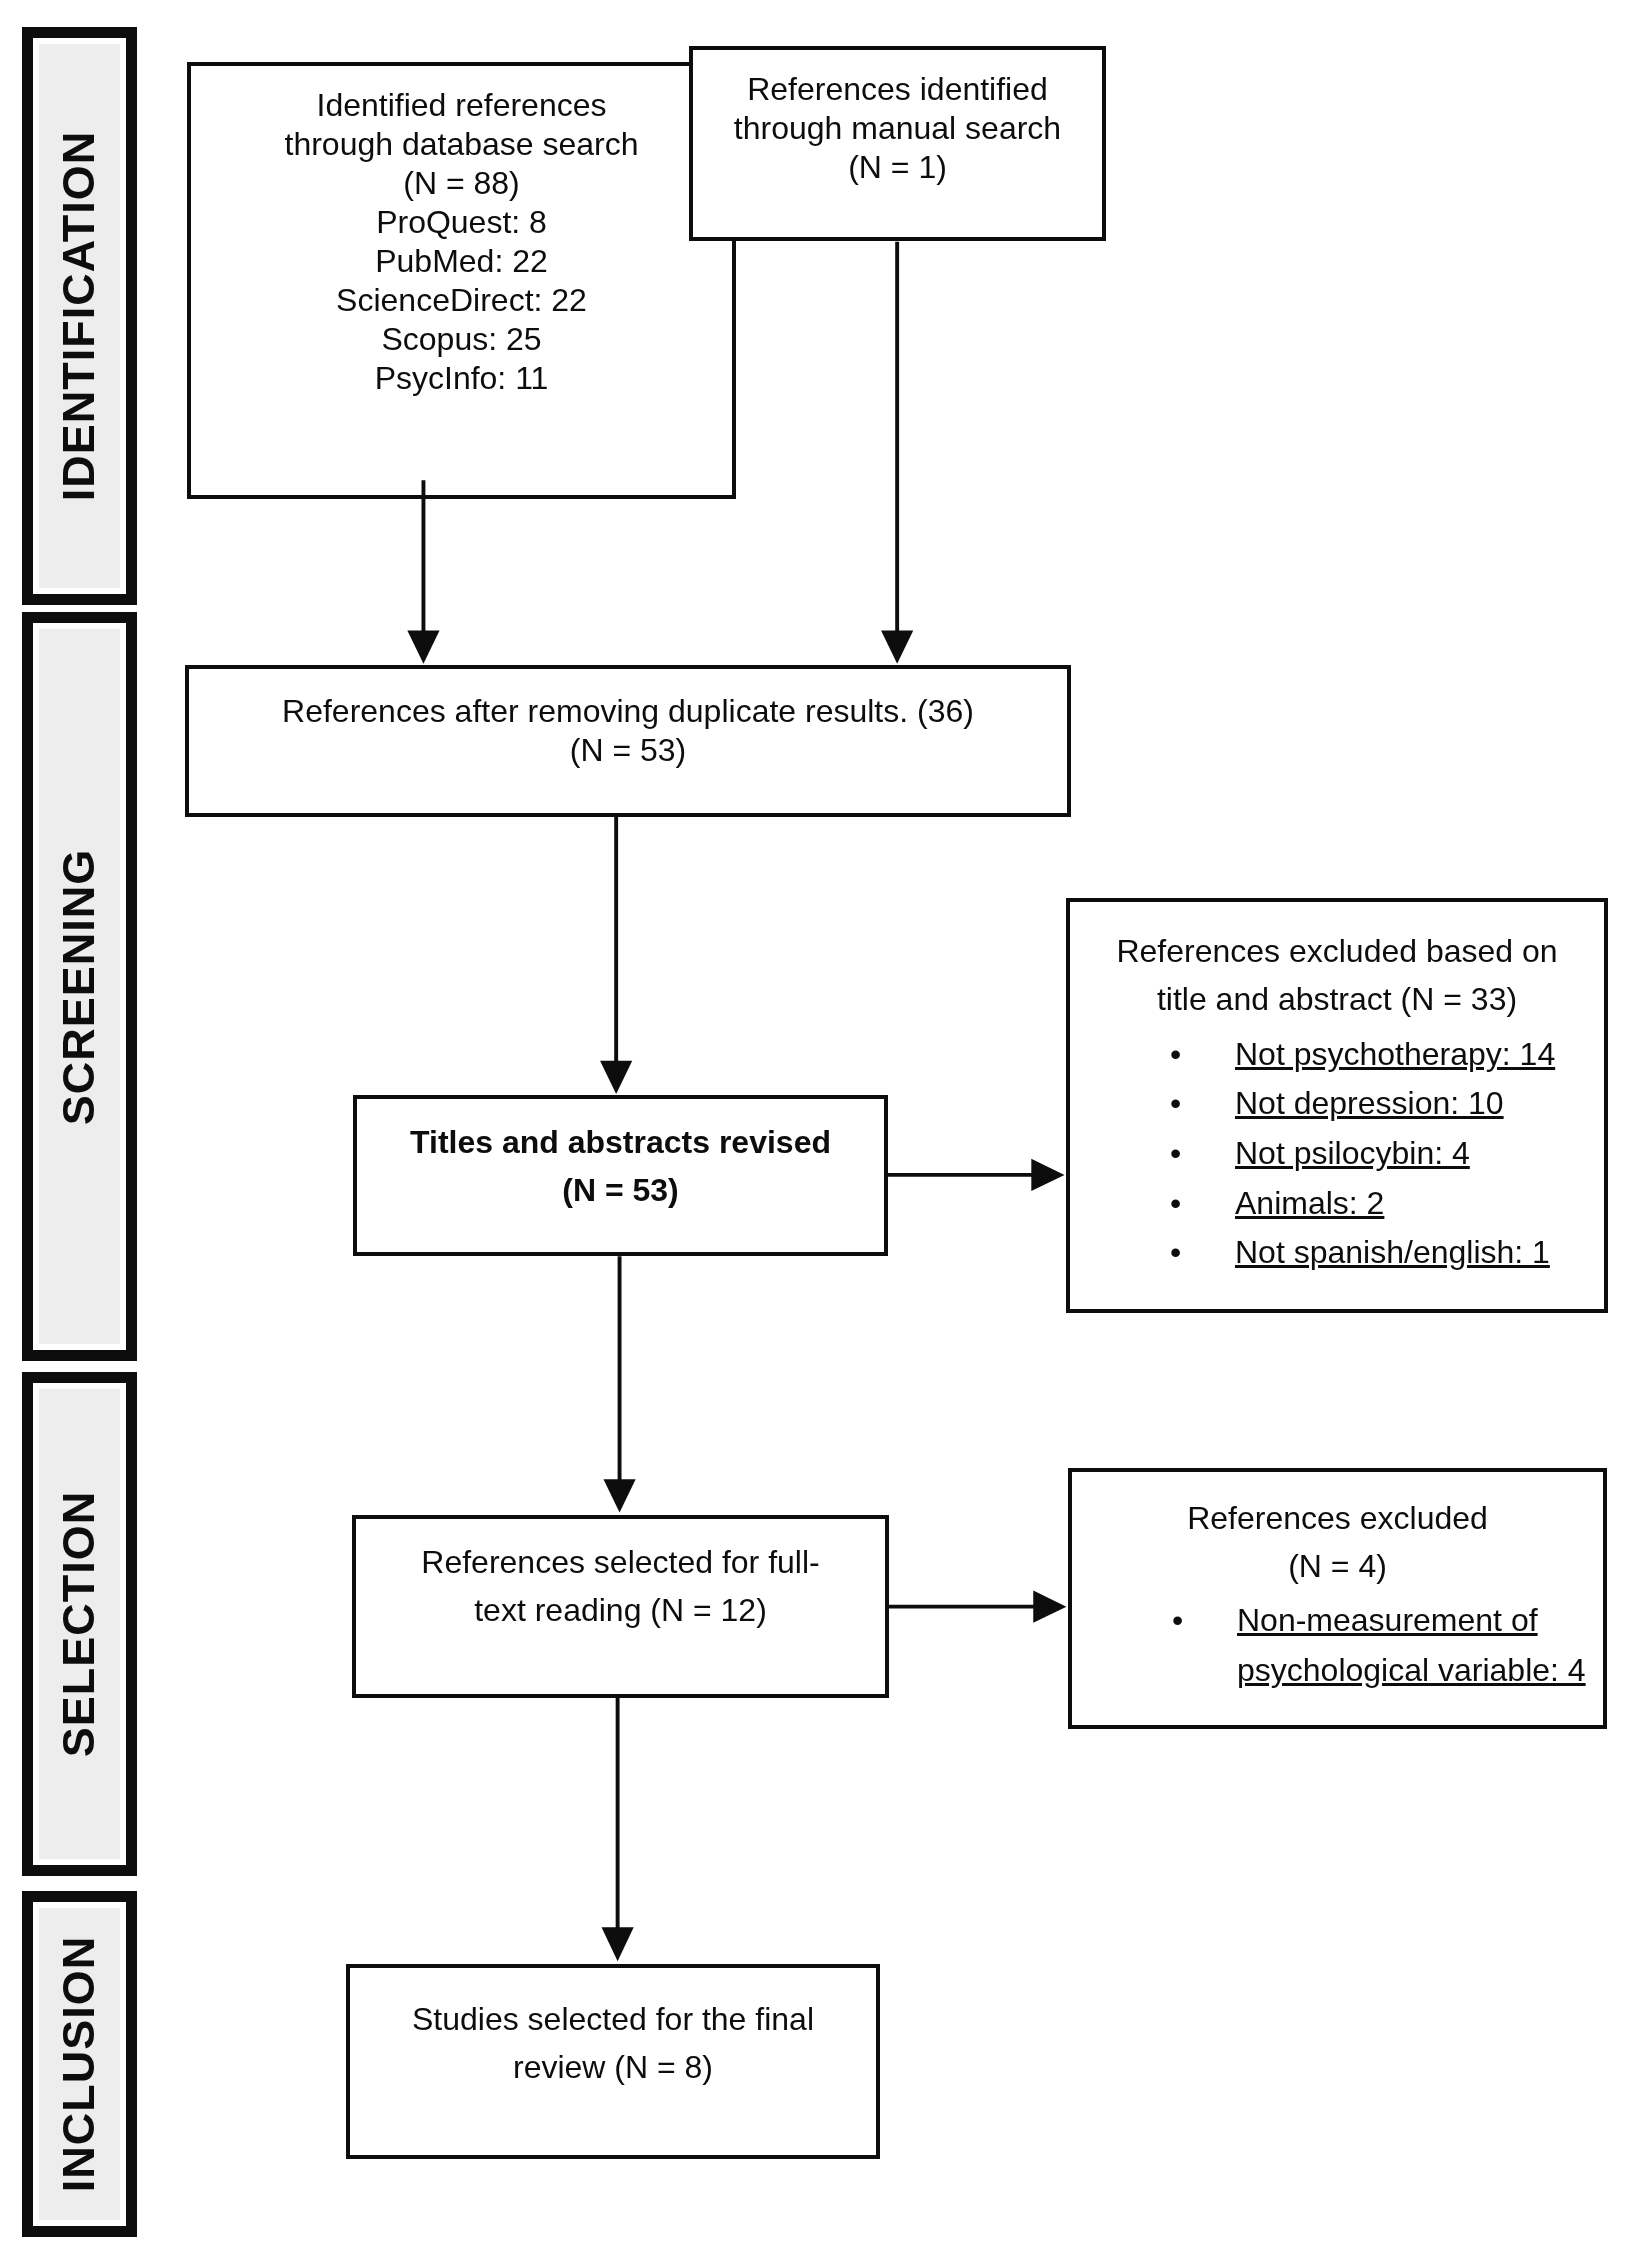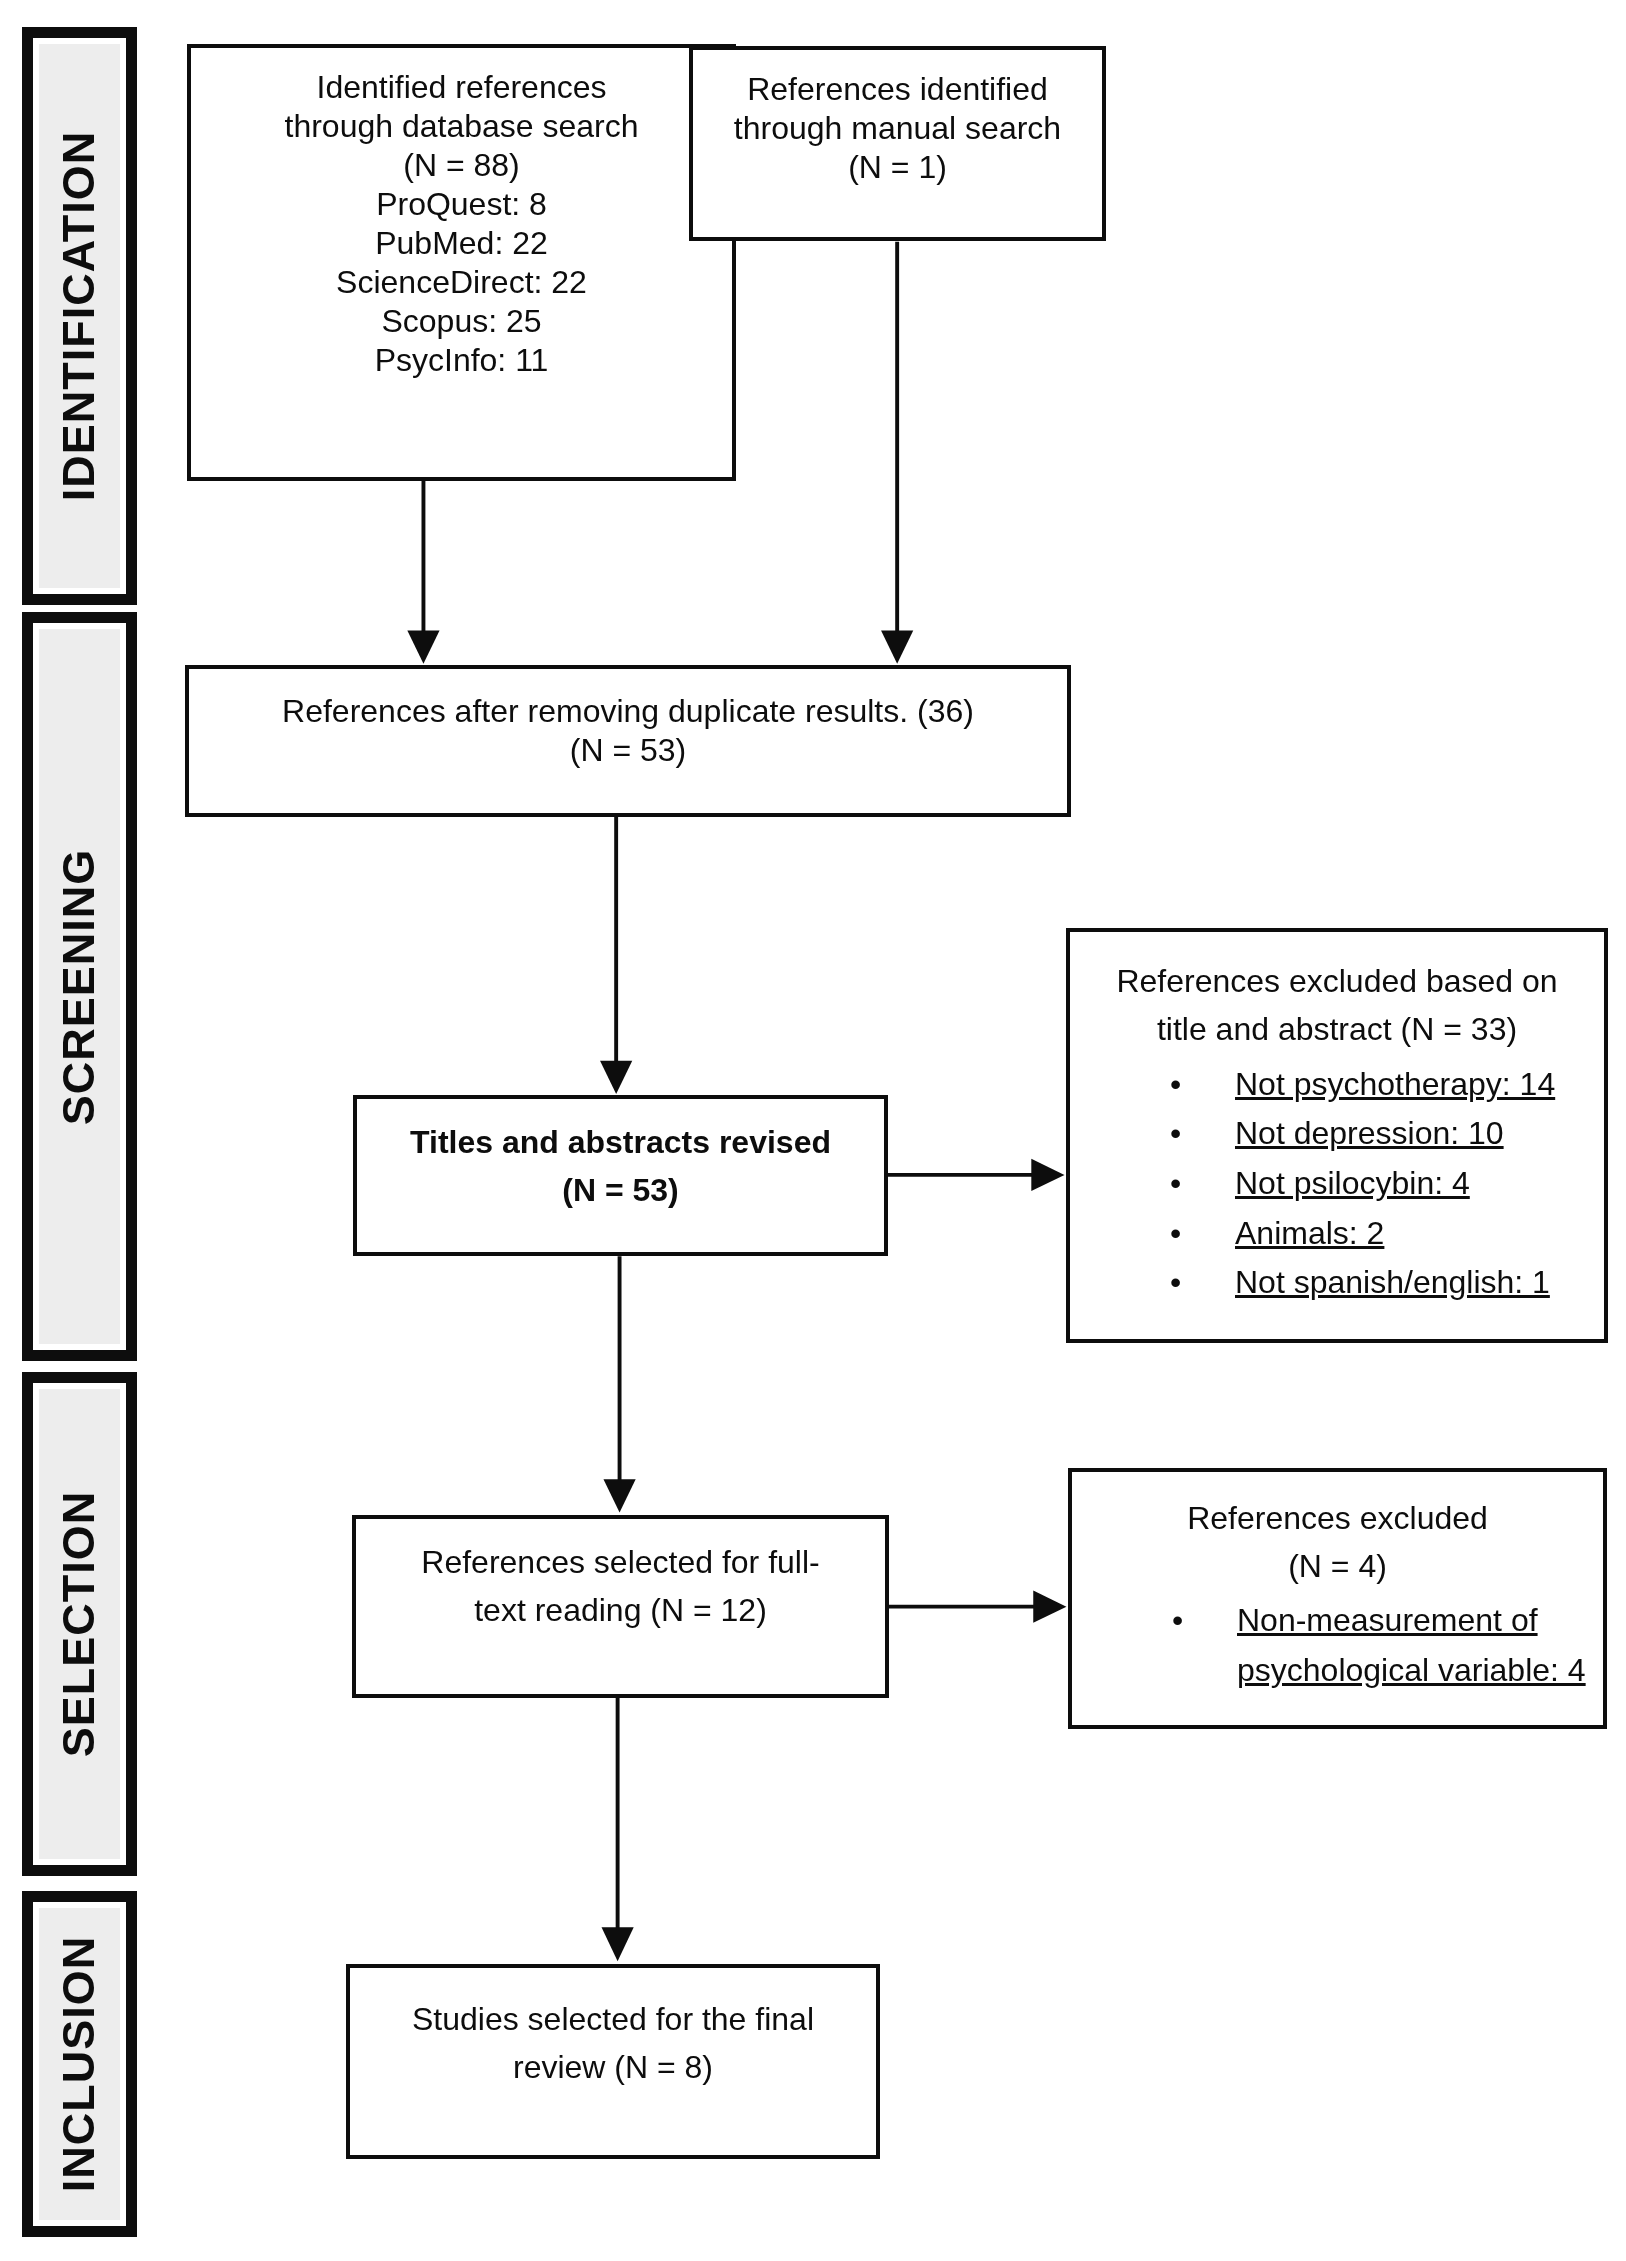--- a/index.html
+++ b/index.html
@@ -95,21 +95,21 @@
   <div class="stage" style="top:612px; height:749px;">
     <span class="stage-label">SCREENING</span>
   </div>
   <div class="stage" style="top:1372px; height:504px;">
     <span class="stage-label">SELECTION</span>
   </div>
   <div class="stage" style="top:1891px; height:346px;">
     <span class="stage-label">INCLUSION</span>
   </div>
 
-  <div class="box tight" style="left:187px; top:44px; width:549px; height:437px;">
+  <div class="box tight" style="left:187px; top:62px; width:549px; height:437px;">
     <div class="line">Identified references</div>
     <div class="line">through database search</div>
     <div class="line">(N = 88)</div>
     <div class="line">ProQuest: 8</div>
     <div class="line">PubMed: 22</div>
     <div class="line">ScienceDirect: 22</div>
     <div class="line">Scopus: 25</div>
     <div class="line">PsycInfo: 11</div>
   </div>
 
@@ -122,21 +122,21 @@
   <div class="box tight" style="left:185px; top:665px; width:886px; height:152px; padding-top:23.4px;">
     <div class="line">References after removing duplicate results. (36)</div>
     <div class="line">(N = 53)</div>
   </div>
 
   <div class="box roomy" style="left:353px; top:1095px; width:535px; height:161px;font-weight:bold;">
     <div class="line">Titles and abstracts revised</div>
     <div class="line">(N = 53)</div>
   </div>
 
-  <div class="box" style="left:1066px; top:928px; width:542px; height:415px; padding-top:25px;">
+  <div class="box" style="left:1066px; top:898px; width:542px; height:415px; padding-top:25px;">
     <div class="hdr">References excluded based on</div>
     <div class="hdr">title and abstract (N = 33)</div>
     <ul>
       <li>Not psychotherapy: 14</li>
       <li>Not depression: 10</li>
       <li>Not psilocybin: 4</li>
       <li>Animals: 2</li>
       <li>Not spanish/english: 1</li>
     </ul>
   </div>

